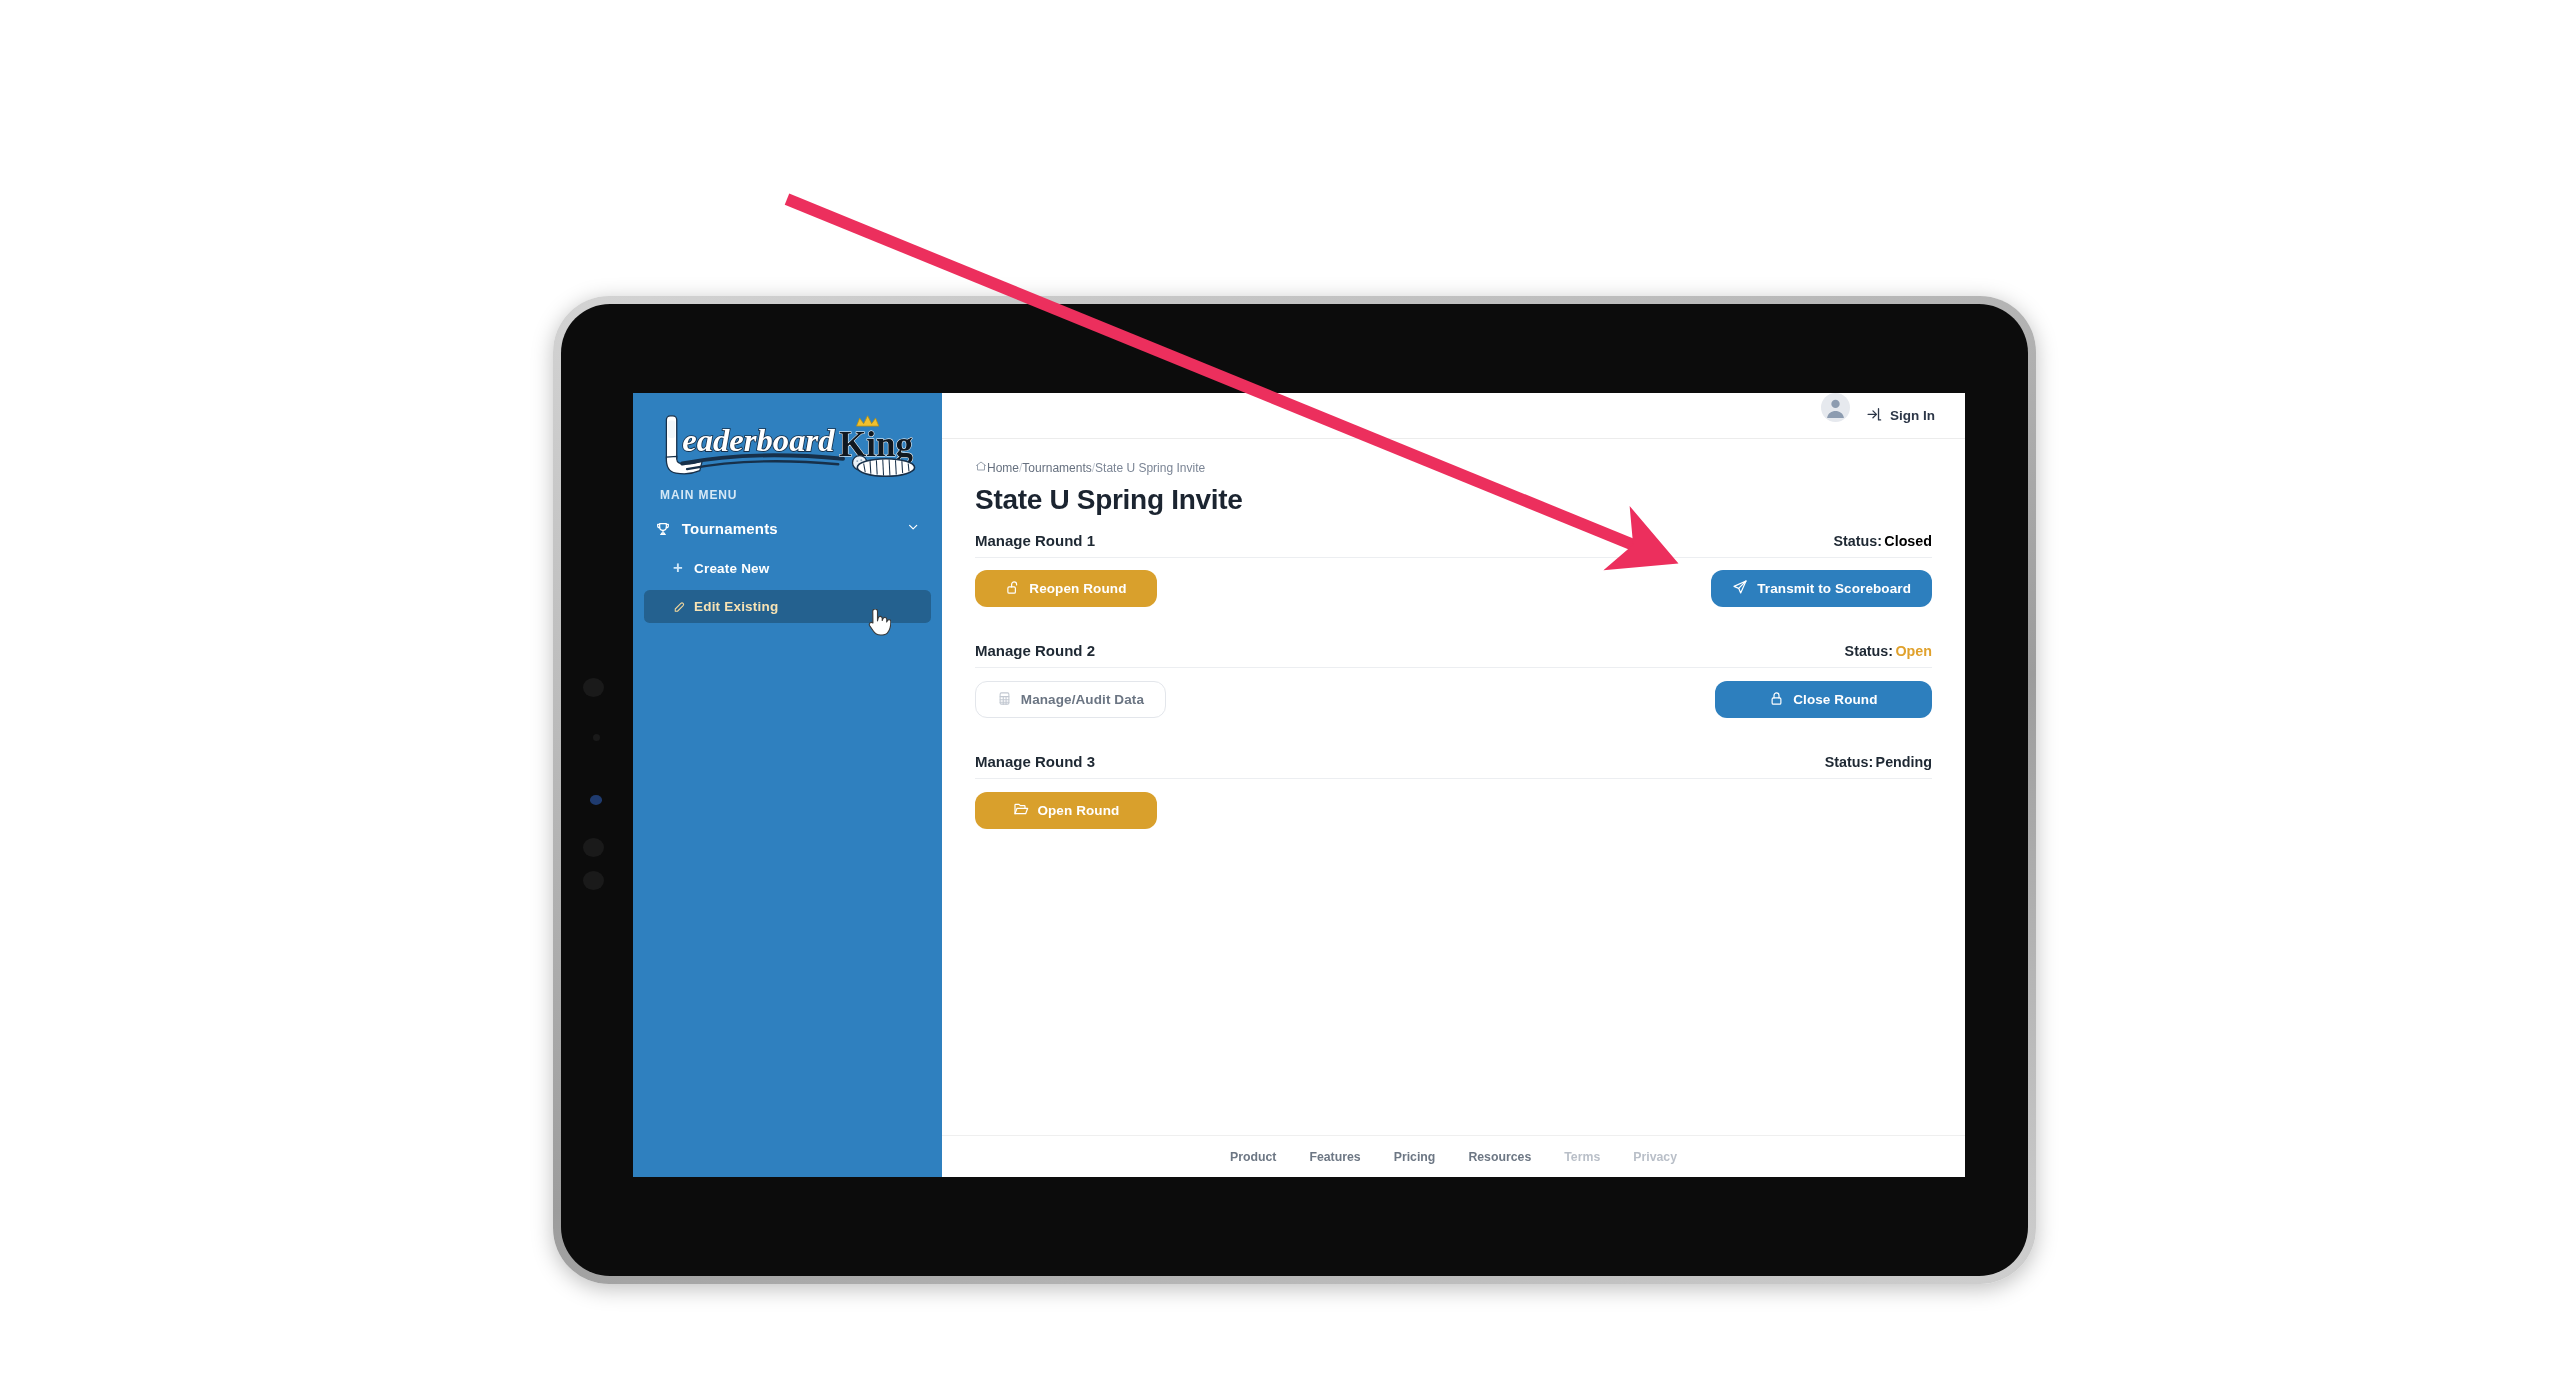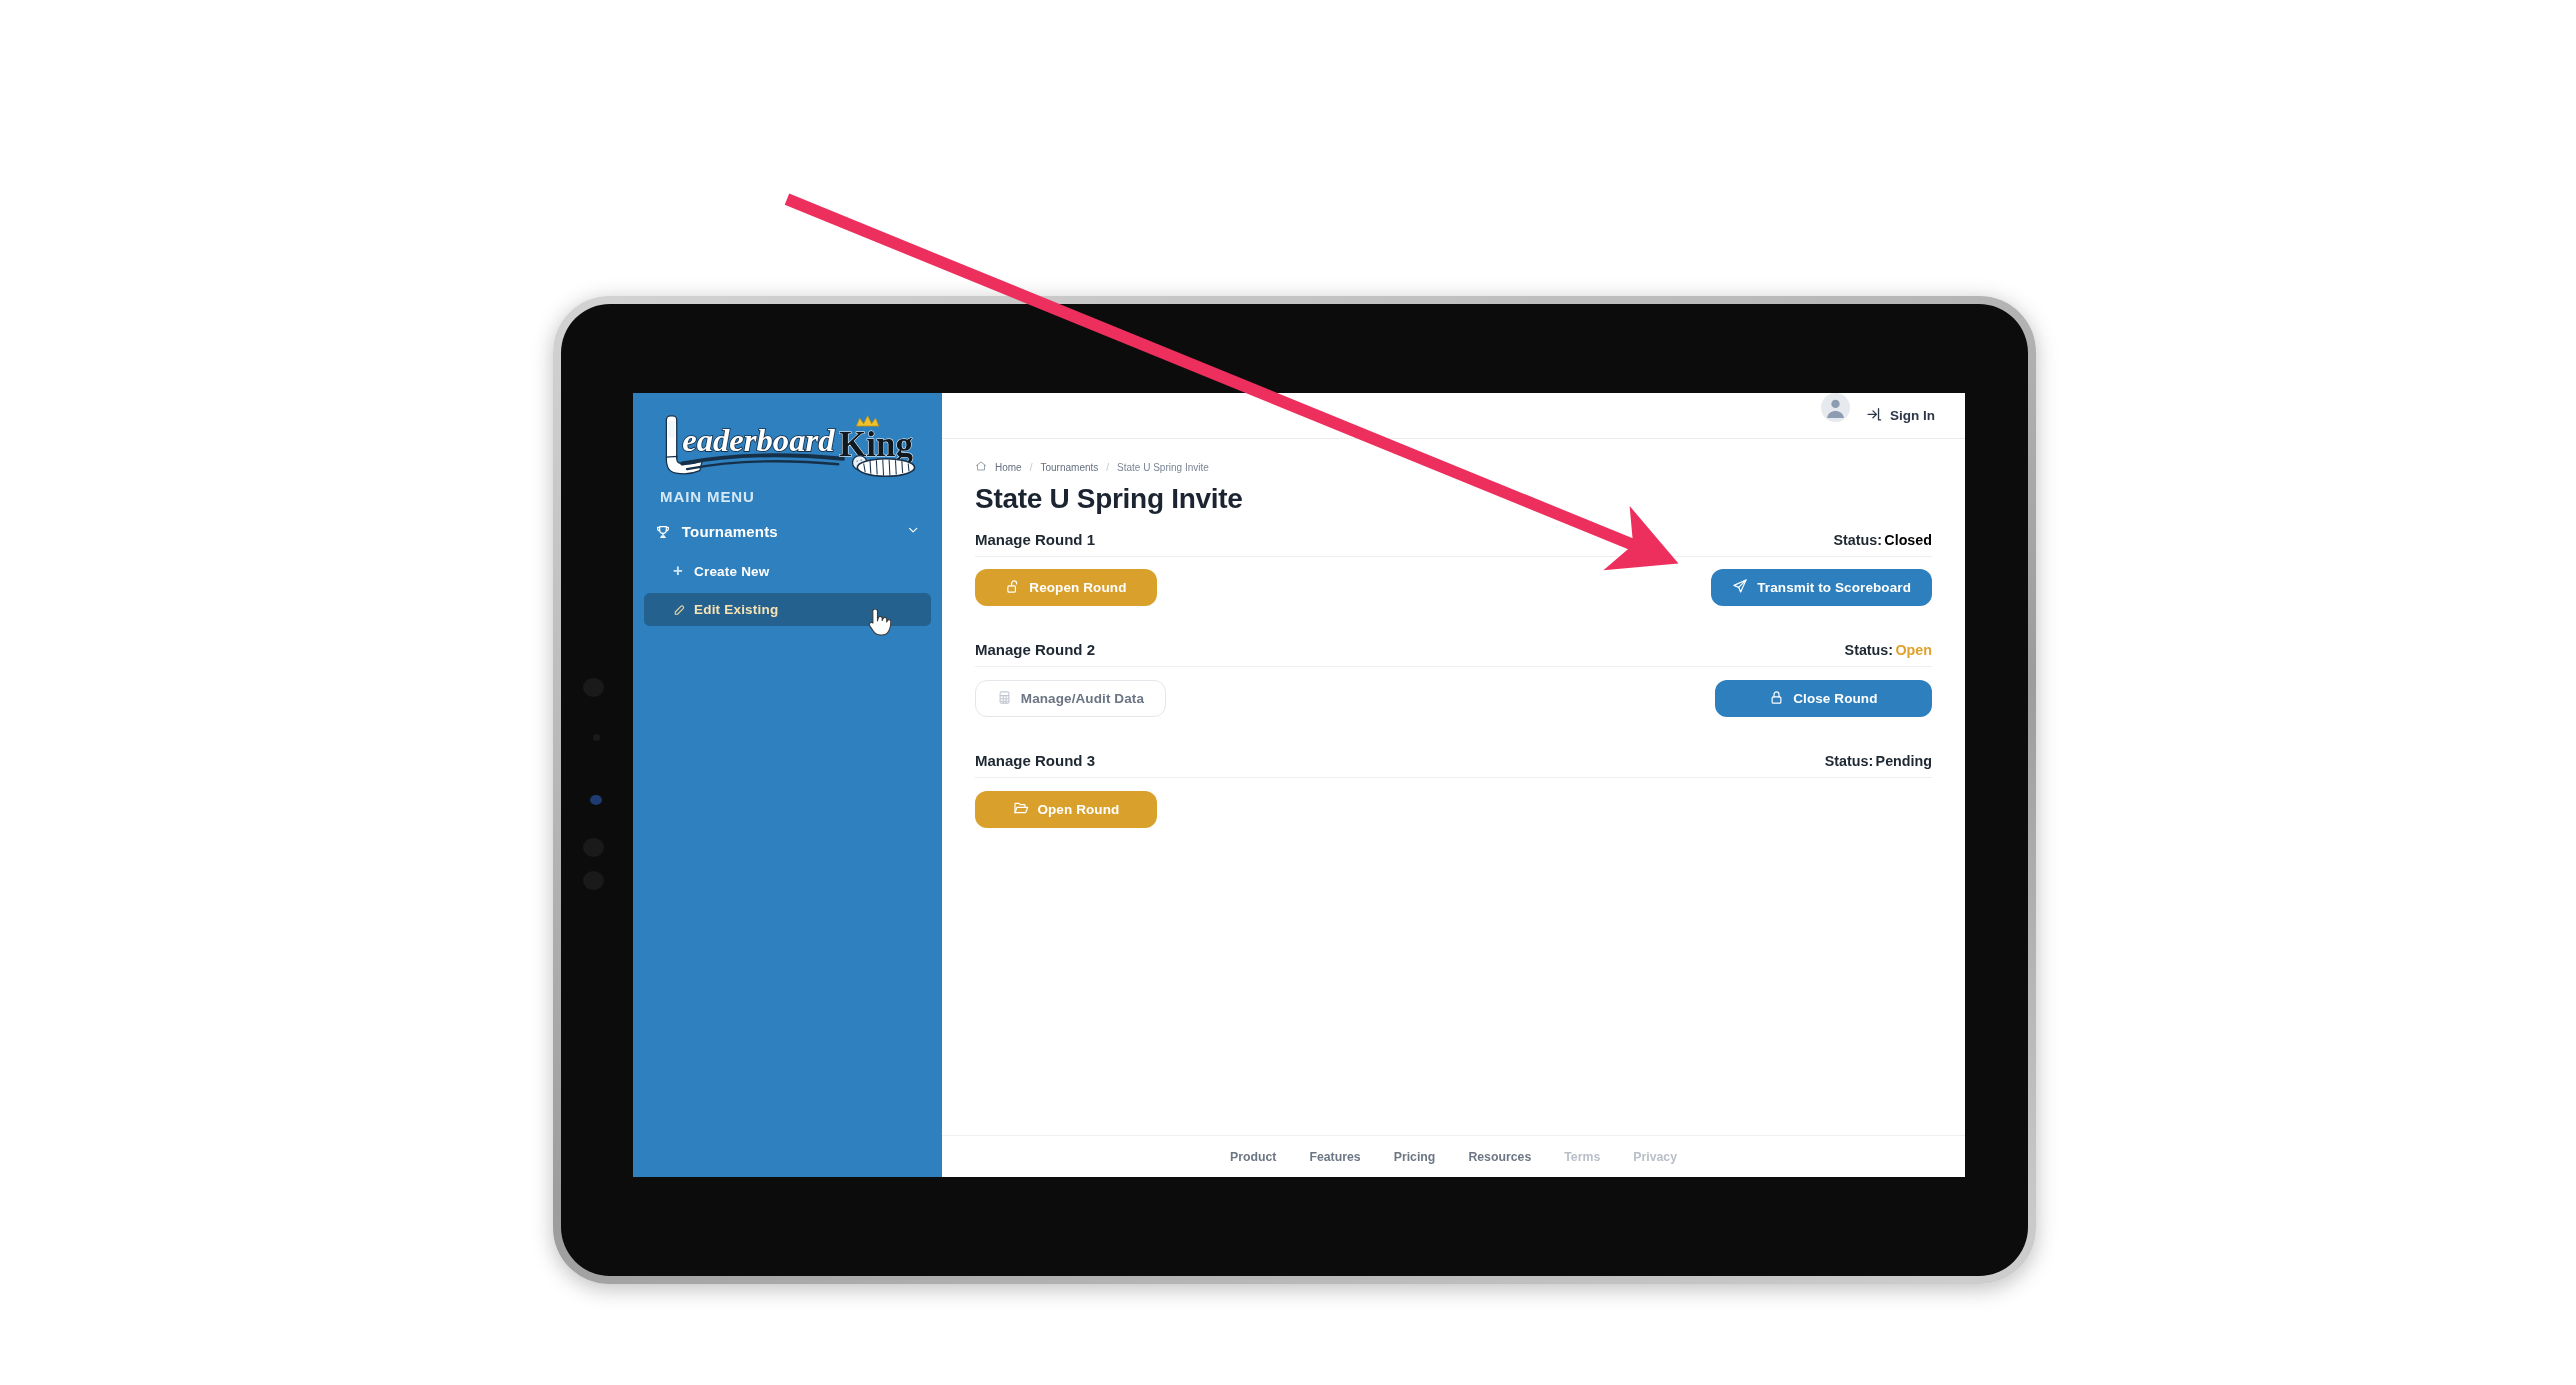--- a/index.html
+++ b/index.html
@@ -60,21 +60,21 @@
     width: 309px; height: 100%;
     background: #2f80bf;
     flex: 0 0 309px;
     position: relative;
   }
   .logo-wrap { padding: 17.5px 0 0 22px; height: 89px; }
   .logo-svg { display:block; }
 
   .menu-label {
     color: #d5e8f6;
-    font-size: 15px;
+    font-size: 12px;
     font-weight: 700;
     letter-spacing: 0.9px;
     padding: 6.4px 0 0 27px;
   }
   .nav-item {
     display: flex; align-items: center;
     height: 37px;
     margin: 8px 11px 0 11px;
     padding: 0 11px;
     border-radius: 5.6px;
@@ -121,22 +121,22 @@
     display: flex; align-items: center; gap: 7.2px;
     margin-left: 16px;
     color: #2d3748;
     font-size: 13.5px;
     font-weight: 700;
   }
 
   .body-area { flex: 1; padding: 21px 33px 0 33px; position: relative; }
 
   .breadcrumb {
-    display: flex; align-items: center; gap: 8px;
-    font-size: 10px; color: #7b8595;
+    display: flex; align-items: center; 
+    font-size: 12px; color: #7b8595;
     margin-bottom: 8.8px;
   }
   .breadcrumb .sep { color: #c3c9d2; }
   .breadcrumb .crumb { color: #66707f; }
   .breadcrumb .crumb.last { color: #7b8595; }
 
   .page-title {
     font-size: 28px;
     font-weight: 700;
     color: #1b2430;

